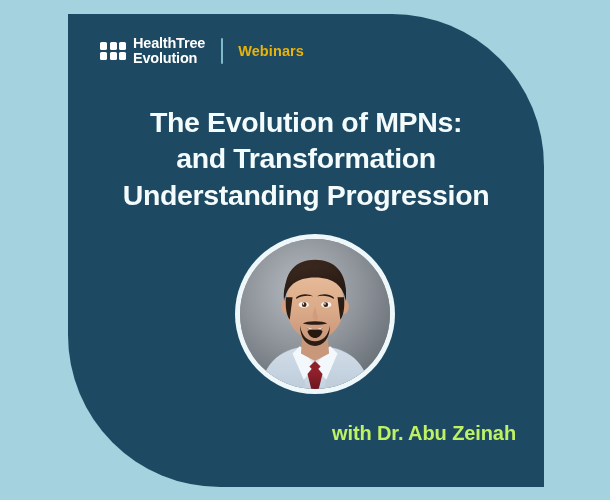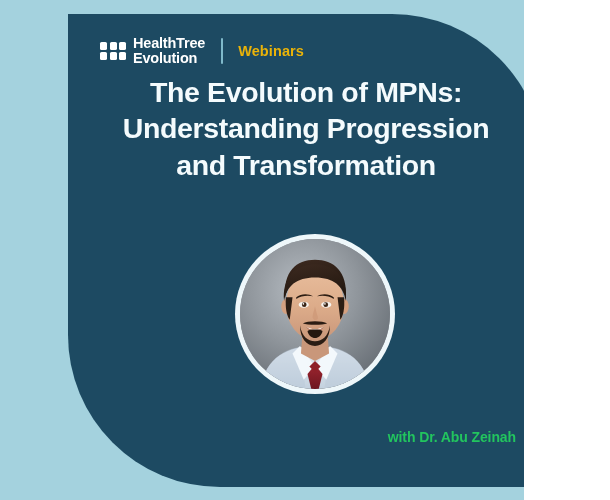--- a/index.html
+++ b/index.html
@@ -2,21 +2,21 @@
 <html><head>
 <meta charset="utf-8">
 <style>
   html, body {
     margin: 0;
     padding: 0;
     background: #ffffff;
   }
   #stage {
     position: relative;
-    width: 524px;
+    width: 610px;
     height: 500px;
     overflow: hidden;
     font-family: "Liberation Sans", sans-serif;
   }
   #bg {
     position: absolute;
     inset: 0;
     background: #a4d2de;
   }
   #panel {
@@ -79,21 +79,21 @@
     font-weight: bold;
     letter-spacing: 0.1px;
     white-space: nowrap;
   }
 
   
   #title {
     position: absolute;
     left: 0;
     right: 0;
-    top: 60px;
+    top: 90px;
     text-align: center;
     color: #f4fbfd;
     font-size: 28.5px;
     font-weight: bold;
     line-height: 1.28;
     letter-spacing: -0.35px;
     padding: 0 8px;
     box-sizing: border-box;
   }
   #title .tl { display: block; white-space: nowrap; }
@@ -118,22 +118,22 @@
     background: #8d9298;
     position: relative;
   }
   #portrait svg { display: block; width: 100%; height: 100%; }
 
   
   #speaker {
     position: absolute;
     right: 28px;
     bottom: 42px;
-    color: #22c55e;
-    font-size: 14px;
+    color: #bef264;
+    font-size: 20px;
     font-weight: bold;
     letter-spacing: -0.1px;
     white-space: nowrap;
   }
 </style>
 </head>
 <body>
 
 <div id="stage">
 
@@ -157,22 +157,22 @@
         <span>Evolution</span>
       </div>
 
       <div id="brand-divider"></div>
 
       <div id="brand-sub">Webinars</div>
     </div>
 
     <div id="title">
       <span class="tl">The Evolution of MPNs:</span>
+      <span class="tl">and Transformation</span>
       <span class="tl">Understanding Progression</span>
-      <span class="tl">and Transformation</span>
     </div>
 
     <div id="portrait-wrap">
       <div id="portrait">
         <svg viewBox="0 0 160 160" preserveAspectRatio="xMidYMid slice" aria-hidden="true">
           <defs>
             <radialGradient id="studioBg" cx="42%" cy="34%" r="78%">
               <stop offset="0%" stop-color="#b6bcc2"></stop>
               <stop offset="48%" stop-color="#8f959b"></stop>
               <stop offset="100%" stop-color="#5f666d"></stop>

